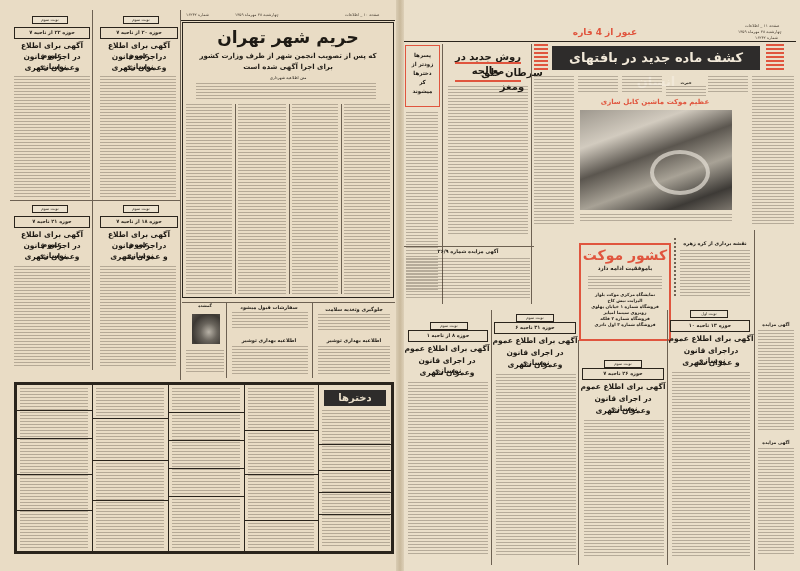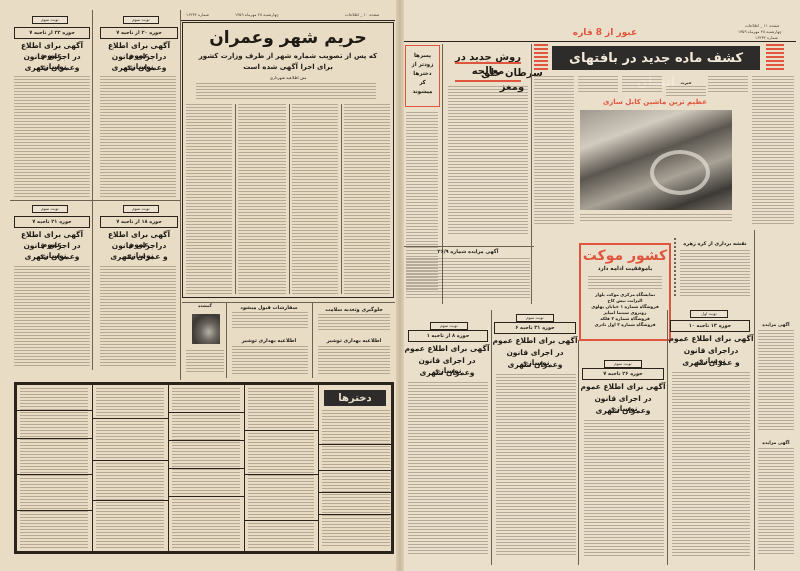--- a/index.html
+++ b/index.html
@@ -25,22 +25,22 @@
 <div class="page pageL"></div>
 <div class="page pageR"></div>
 <div class="fold"></div>
 
 <div class="abs hdr-small" style="left:186px;top:12px">شماره ۱۶۲۴۲</div>
 <div class="abs hdr-small" style="left:235px;top:12px">چهارشنبه ۲۸ مهرماه ۱۳۵۹</div>
 <div class="abs hdr-small" style="left:345px;top:12px">صفحه ۱۰ _ اطلاعات</div>
 <div class="hr" style="left:180px;top:20px;width:215px;background:#2a241c"></div>
 
 <div class="abs" style="left:182px;top:22px;width:212px;height:276px;border:1.5px solid #2a241c"></div>
-<div class="abs adtitle" style="left:185px;top:26px;width:206px;font-size:17px">حریم شهر وعمران</div>
-<div class="abs adtitle" style="left:185px;top:52px;width:206px;font-size:7px">که پس از تصویب شماره شهر از طرف وزارت کشور</div>
+<div class="abs adtitle" style="left:185px;top:26px;width:206px;font-size:17px">حریم شهر تهران</div>
+<div class="abs adtitle" style="left:185px;top:52px;width:206px;font-size:7px">که پس از تصویب انجمن شهر از طرف وزارت کشور</div>
 <div class="abs adtitle" style="left:185px;top:63px;width:206px;font-size:7px">برای اجرا آگهی شده است</div>
 <div class="abs adtitle" style="left:185px;top:75px;width:206px;font-size:4px;font-weight:normal">متن اطلاعیه شهرداری</div>
 <div class="abs lines" style="left:196px;top:83px;width:180px;height:16px"></div>
 <div class="abs lines" style="left:186px;top:104px;width:46px;height:190px"></div>
 <div class="abs lines" style="left:238px;top:104px;width:48px;height:190px"></div>
 <div class="abs lines" style="left:292px;top:104px;width:46px;height:190px"></div>
 <div class="abs lines" style="left:344px;top:104px;width:46px;height:190px"></div>
 <div class="vr" style="left:235px;top:104px;height:190px"></div>
 <div class="vr" style="left:289px;top:104px;height:190px"></div>
 <div class="vr" style="left:341px;top:104px;height:190px"></div>
@@ -119,21 +119,21 @@
 <div class="hr" style="left:245px;top:474px;width:73px;background:#2a241c"></div>
 <div class="hr" style="left:245px;top:520px;width:73px;background:#2a241c"></div>
 <div class="hr" style="left:319px;top:444px;width:72px;background:#2a241c"></div>
 <div class="hr" style="left:319px;top:470px;width:72px;background:#2a241c"></div>
 <div class="hr" style="left:319px;top:492px;width:72px;background:#2a241c"></div>
 <div class="hr" style="left:319px;top:514px;width:72px;background:#2a241c"></div>
 
 <div class="abs hdr-small" style="left:745px;top:23px">صفحه ۱۱ _ اطلاعات</div>
 <div class="abs hdr-small" style="left:738px;top:29px">چهارشنبه ۲۸ مهرماه ۱۳۵۹</div>
 <div class="abs hdr-small" style="left:755px;top:35px">شماره ۱۶۲۴۲</div>
-<div class="abs adtitle" style="left:570px;top:26px;width:70px;font-size:9px;color:#e0553e">عبور از 8 قاره</div>
+<div class="abs adtitle" style="left:570px;top:26px;width:70px;font-size:9px;color:#e0553e">عبور از 4 قاره</div>
 <div class="hr" style="left:404px;top:41px;width:392px;background:#2a241c"></div>
 
 <div class="abs" style="left:405px;top:45px;width:35px;height:62px;border:1.5px solid #e0553e"></div>
 <div class="abs adtitle" style="left:406px;top:51px;width:33px;font-size:5.5px;line-height:9px">پسرها</div>
 <div class="abs adtitle" style="left:406px;top:60px;width:33px;font-size:5.5px;line-height:9px">زودتر از</div>
 <div class="abs adtitle" style="left:406px;top:69px;width:33px;font-size:5.5px;line-height:9px">دخترها</div>
 <div class="abs adtitle" style="left:406px;top:78px;width:33px;font-size:5.5px;line-height:9px">کر</div>
 <div class="abs adtitle" style="left:406px;top:87px;width:33px;font-size:5.5px;line-height:9px">میشوند</div>
 <div class="abs lines" style="left:406px;top:112px;width:32px;height:180px"></div>
 <div class="vr" style="left:442px;top:44px;height:260px"></div>
@@ -150,21 +150,21 @@
 <div class="abs redbar" style="left:766px;top:44px;width:18px;height:28px"></div>
 
 <div class="abs lines" style="left:534px;top:76px;width:40px;height:150px"></div>
 <div class="abs lines" style="left:578px;top:76px;width:40px;height:18px"></div>
 <div class="abs lines" style="left:622px;top:76px;width:40px;height:18px"></div>
 <div class="abs adtitle" style="left:666px;top:80px;width:40px;font-size:4px">خبرت</div>
 <div class="abs lines" style="left:666px;top:86px;width:40px;height:10px"></div>
 <div class="abs lines" style="left:708px;top:76px;width:40px;height:18px"></div>
 <div class="abs lines" style="left:752px;top:76px;width:42px;height:150px"></div>
 
-<div class="abs adtitle" style="left:580px;top:98px;width:150px;font-size:7px;color:#e0553e">عظیم ترین ماشین کابل سازی</div>
+<div class="abs adtitle" style="left:580px;top:98px;width:150px;font-size:7px;color:#e0553e">عظیم موکت ماشین کابل سازی</div>
 <div class="abs" style="left:580px;top:110px;width:152px;height:100px;background:linear-gradient(160deg,#9e988e 0%,#d2cbbf 25%,#5b564f 45%,#a8a296 65%,#3d3a36 85%,#7d776e 100%)"></div>
 <div class="abs" style="left:650px;top:150px;width:60px;height:45px;border-radius:50%;border:4px solid #e6e0d6;opacity:.7"></div>
 <div class="abs lines" style="left:580px;top:214px;width:152px;height:8px"></div>
 
 <div class="hr" style="left:404px;top:246px;width:130px"></div>
 <div class="abs adtitle" style="left:404px;top:248px;width:128px;font-size:5px">آگهی مزایده شماره ۲۶/۹</div>
 <div class="abs lines" style="left:406px;top:258px;width:124px;height:40px"></div>
 
 <div class="abs" style="left:579px;top:243px;width:92px;height:98px;border:2px solid #e0553e"></div>
 <div class="abs adtitle" style="left:581px;top:246px;width:88px;font-size:14px;color:#e0553e;line-height:18px">کشور موکت</div>

